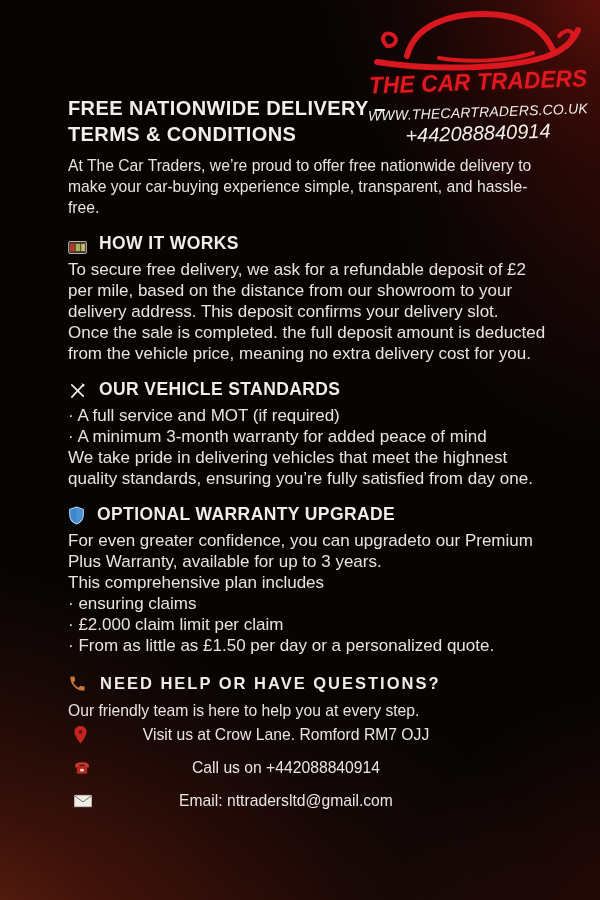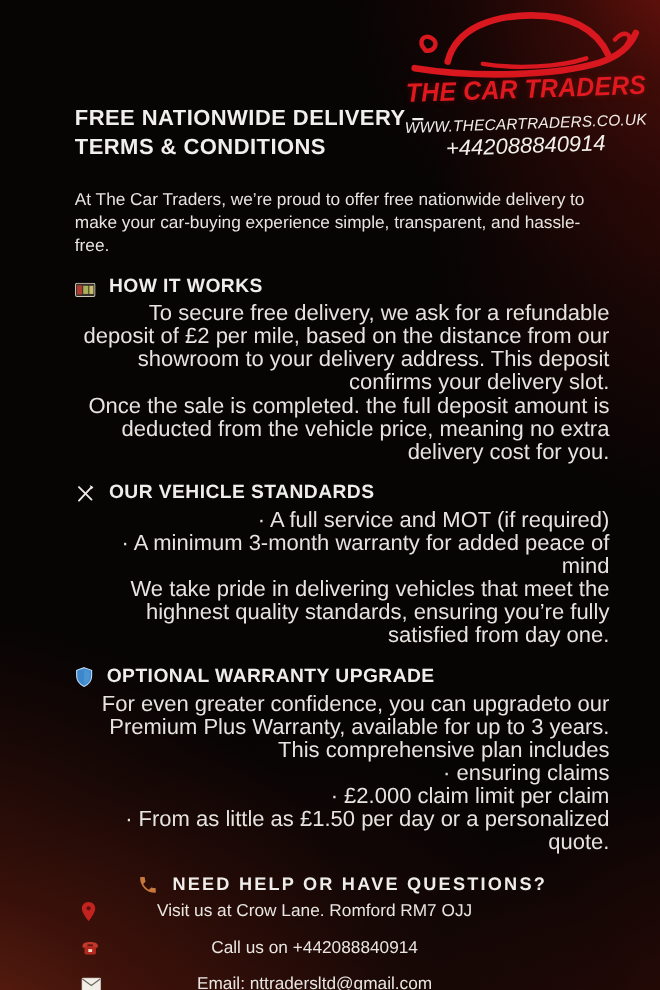--- a/index.html
+++ b/index.html
@@ -36,30 +36,30 @@
   .brand-phone{
     font-style:italic;font-size:20px;color:#f2efe9;
     white-space:nowrap;margin-top:2px;transform:rotate(-2deg);
   }
 
   
   h1{
     margin:95px 0 0;font-size:20px;line-height:26px;font-weight:bold;
     color:#f1efec;letter-spacing:.4px;max-width:370px;
   }
-  .intro{margin-top:24px;width:476px;font-size:15.7px;line-height:21px;}
+  .intro{margin-top:8px;width:476px;font-size:15.7px;line-height:21px;}
 
   .section{margin-top:14px;}
   .sec-head{display:flex;align-items:flex-end;gap:12px;height:22px;}
   .sec-title{font-size:17.5px;font-weight:bold;color:#efedea;letter-spacing:.4px;}
-  .sec-body{margin-top:5px;width:486px;font-size:20px;line-height:21px;text-align:right;}
+  .sec-body{margin-top:5px;width:486px;font-size:17px;line-height:21px;}
   .sec-body p{margin:0;}
 
   .contact{margin-top:16px;}
-  .contact-head{display:flex;align-items:center;gap:13px;height:22px;justify-content:center;}
+  .contact-head{display:flex;align-items:center;gap:13px;height:22px;}
   .contact-title{font-size:16.5px;font-weight:bold;color:#efedea;letter-spacing:2px;}
   .contact-sub{margin-top:6px;font-size:15.7px;line-height:21px;}
   .rows{margin-top:3px;}
   .row{position:relative;width:436px;height:22px;}
   .row + .row{margin-top:11px;}
   .ric{position:absolute;left:6px;top:50%;transform:translateY(-50%);display:flex;}
   .rtext{text-align:center;font-size:15.7px;line-height:22px;color:#e9e6e2;}
   .icon{display:flex;align-items:center;}
 </style>
 </head>
@@ -148,20 +148,21 @@
 
     <div class="contact">
       <div class="contact-head">
         <span class="icon">
           <svg width="19" height="19" viewBox="0 0 24 24" fill="#c8773c">
             <path d="M6.6 10.8c1.4 2.8 3.8 5.1 6.6 6.6l2.2-2.2c.3-.3.7-.4 1-.2 1.1.4 2.3.6 3.6.6.6 0 1 .4 1 1V20c0 .6-.4 1-1 1C10.6 21 3 13.4 3 4c0-.6.4-1 1-1h3.5c.6 0 1 .4 1 1 0 1.2.2 2.4.6 3.6.1.3 0 .7-.2 1l-2.3 2.2z"></path>
           </svg>
         </span>
         <span class="contact-title">NEED HELP OR HAVE QUESTIONS?</span>
       </div>
+      <div class="contact-sub">Our friendly team is here to help you at every step.</div>
 
       <div class="rows">
         <div class="row">
           <span class="ric">
             <svg width="13" height="18" viewBox="0 0 16 22">
               <path d="M8 0 C3.6 0 0.5 3.2 0.5 7.3 C0.5 12.6 8 21.5 8 21.5 C8 21.5 15.5 12.6 15.5 7.3 C15.5 3.2 12.4 0 8 0 Z" fill="#c2231f"></path>
               <circle cx="8" cy="7" r="2.3" fill="#5f100e"></circle>
             </svg>
           </span>
           <div class="rtext">Visit us at Crow Lane. Romford RM7 OJJ</div>

